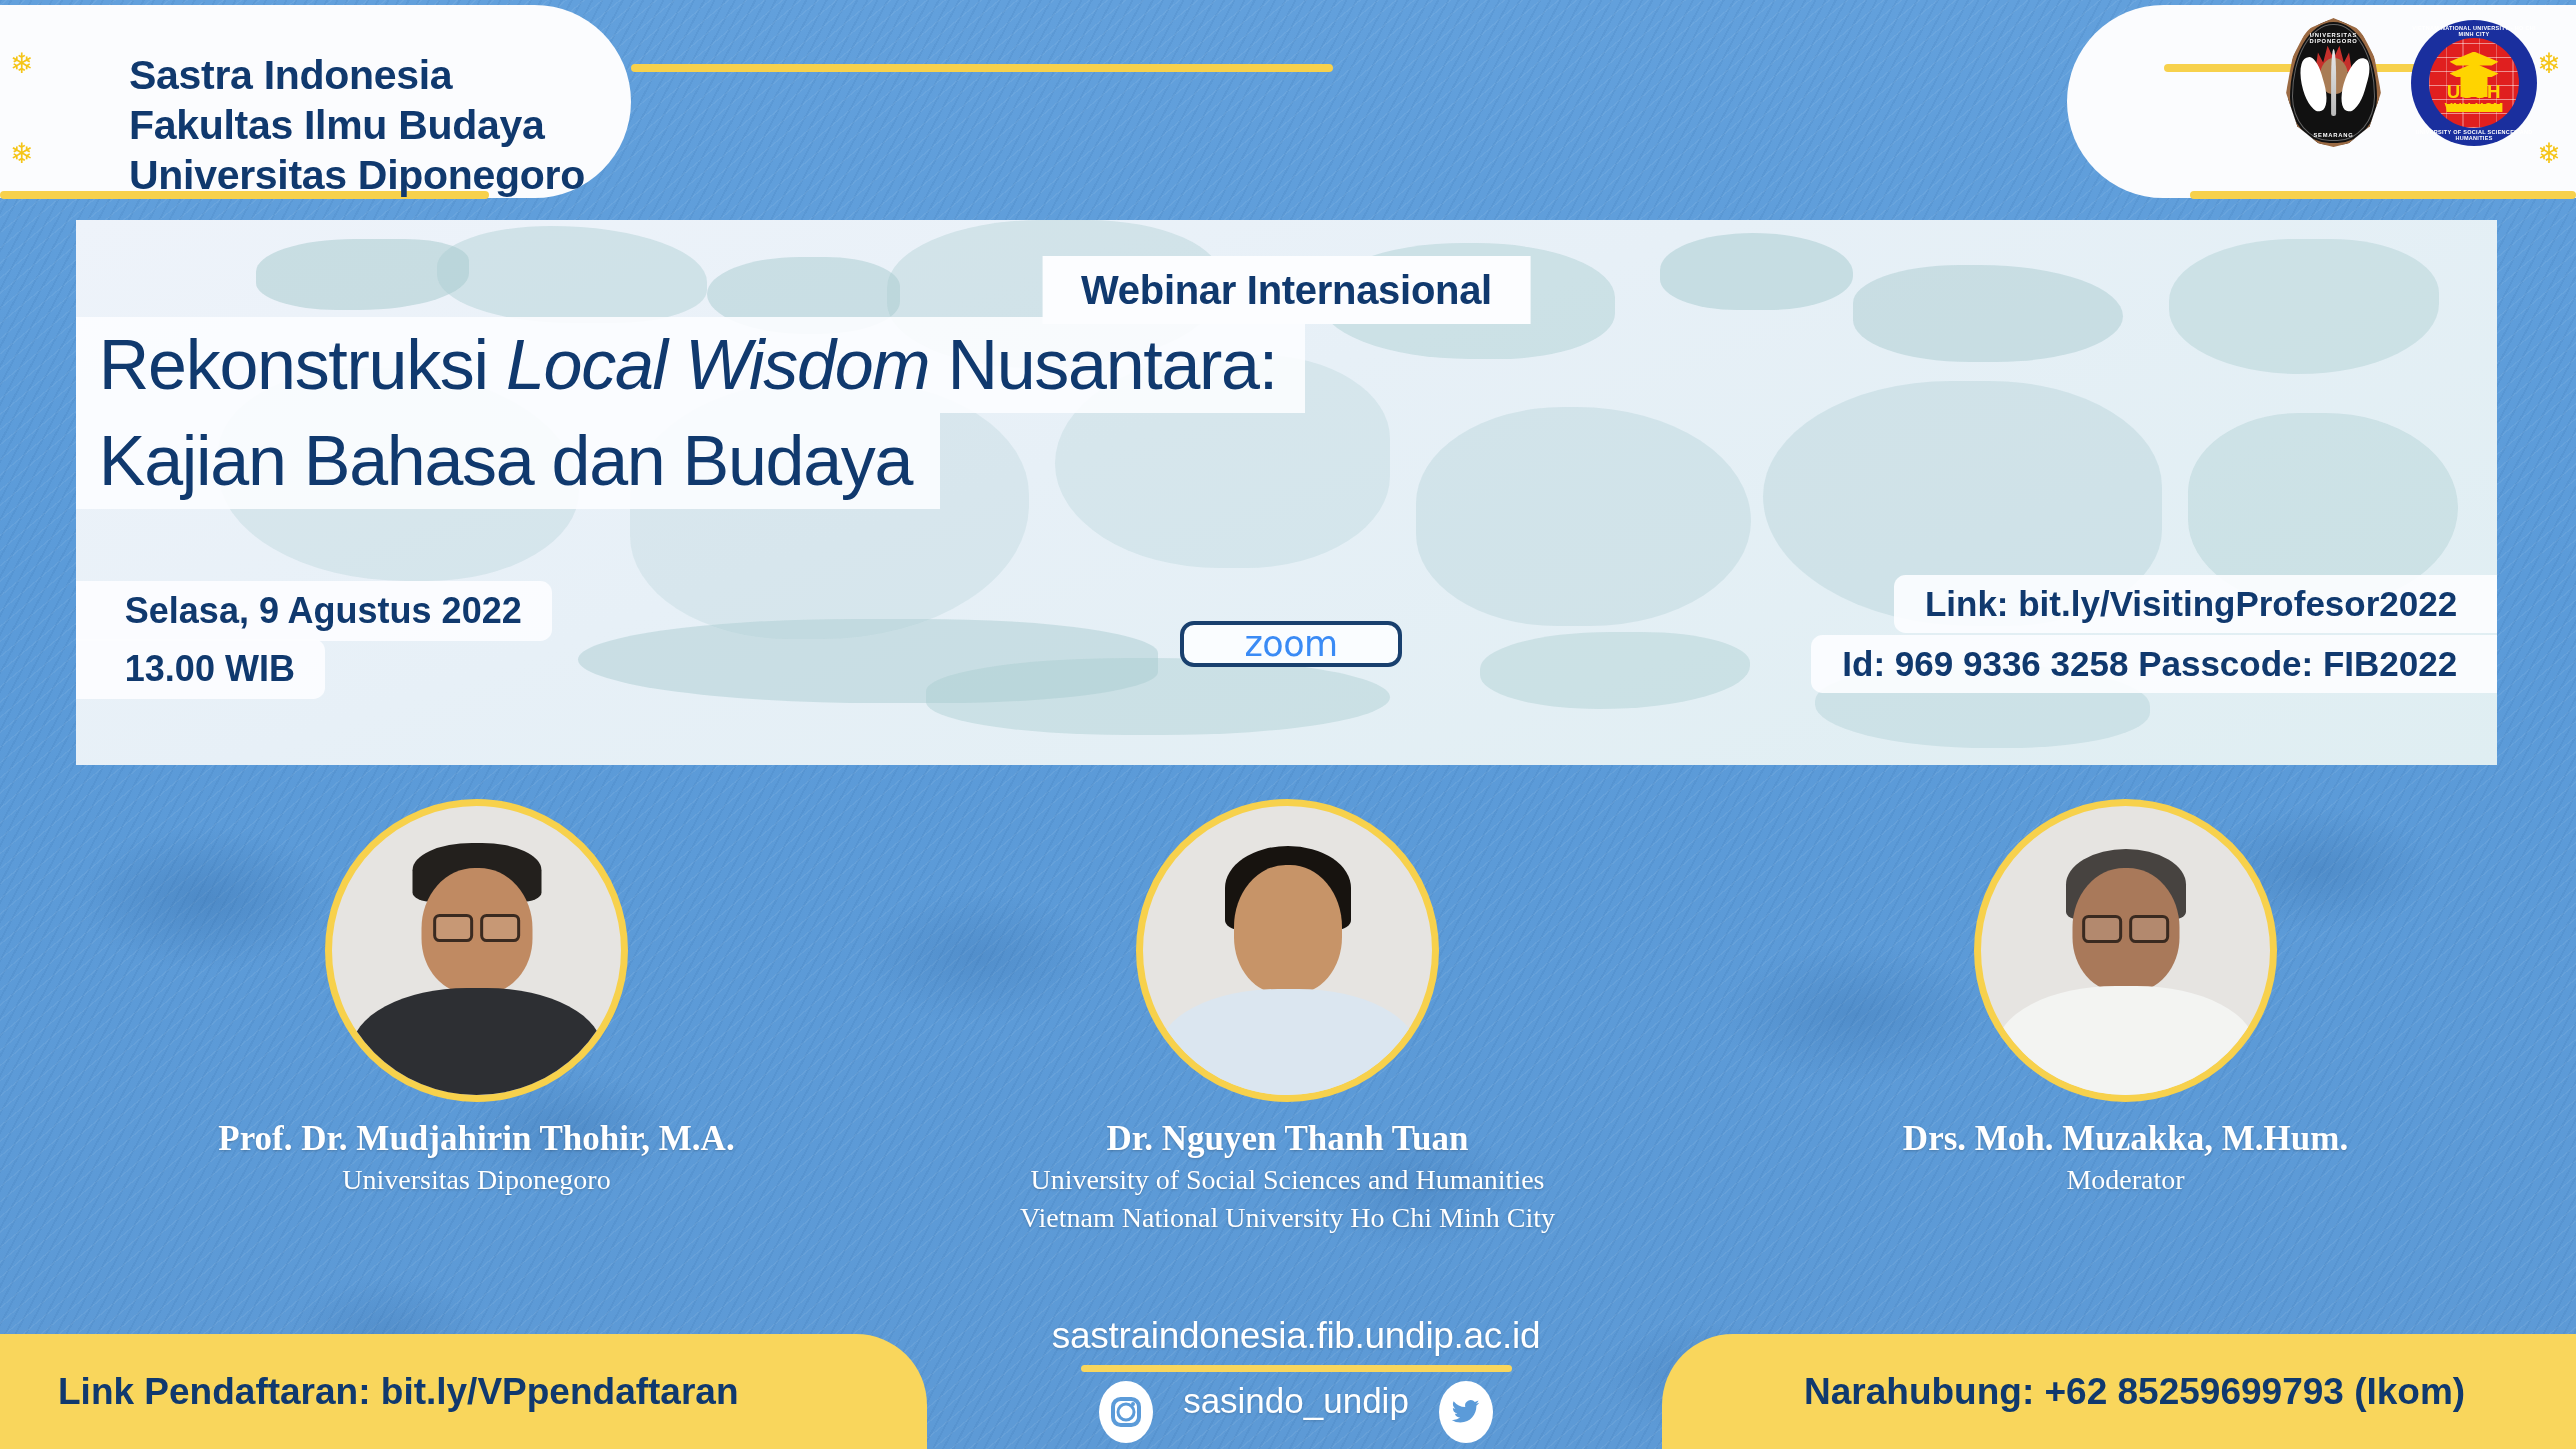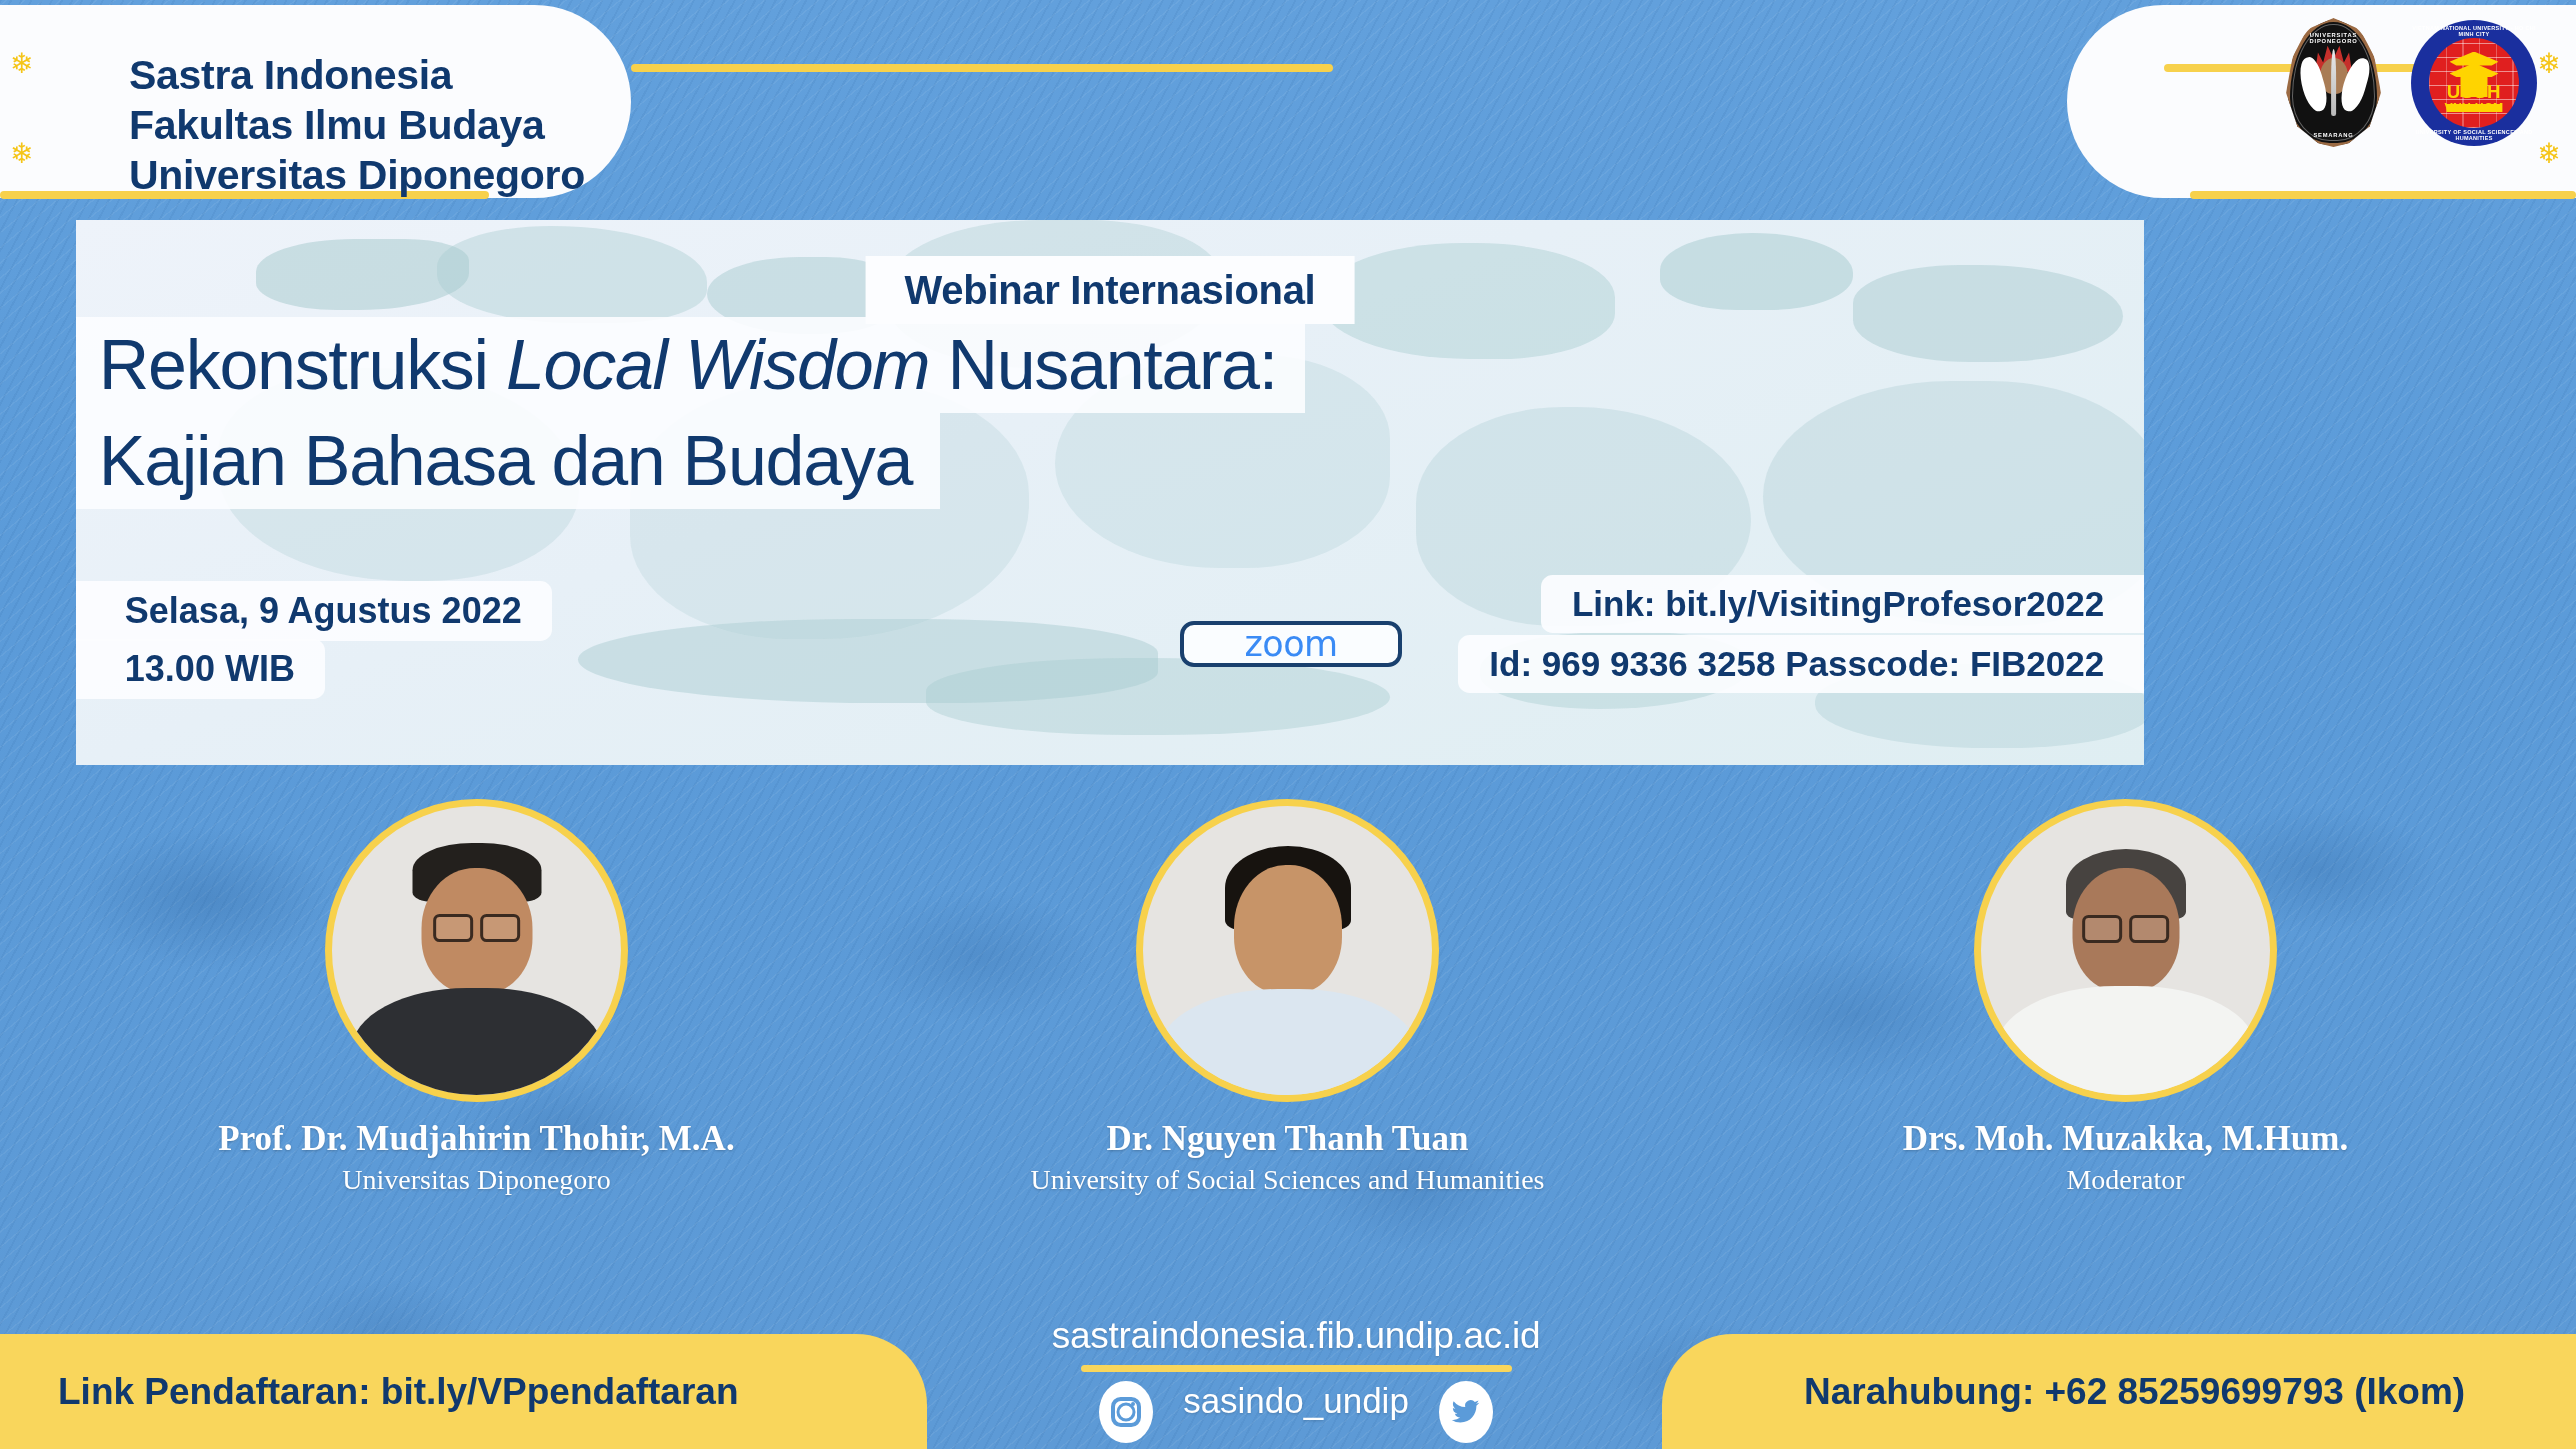--- a/index.html
+++ b/index.html
@@ -138,21 +138,21 @@
 
   
   .motif { position:absolute; width:28px; height:28px; z-index:7; color:#f5c518; font-size:28px; line-height:28px; text-align:center; }
 
   
   .rule-y { position:absolute; height:8.4px; background:#f7d14c; border-radius:5.2px; z-index:5; }
 
   
   .main-card {
     position:absolute; left:76px; top:220px;
-    width:2068px; height:545px;
+    width:2421px; height:545px;
     background:linear-gradient(160deg,#eef3fa 0%,#e7f0f7 42%,#dfeef2 100%);
     z-index:3;
     overflow:hidden;
   }
   .map-layer { position:absolute; inset:0; opacity:.85; }
   .isle { position:absolute; background:#9ec5c9; }
 
   .webinar-chip {
     position:absolute; left:50%; transform:translateX(-50%); top:36px;
     background:#fcfdff; padding:11.6px 39px;
@@ -364,20 +364,21 @@
   </div>
 
   <div class="speaker" style="left:972px; top:799px; width:631px;">
     <div class="photo-ring">
       <div class="ph-hair" style="top:40px;  width:126px; height:84px; background:#17130f;"></div>
       <div class="ph-head" style="top:59px;  width:108px; height:129px; background:#c79468;"></div>
       <div class="ph-body" style="top:183px; width:258px; height:135px; background:#dbe6f0;"></div>
     </div>
     <div class="sp-name">Dr. Nguyen Thanh Tuan</div>
     <div class="sp-aff">University of Social Sciences and Humanities</div>
+    <div class="sp-aff">Vietnam National University Ho Chi Minh City</div>
   </div>
 
   <div class="speaker" style="left:1810px; top:799px; width:631px;">
     <div class="photo-ring">
       <div class="ph-hair" style="top:43px;  width:120px; height:71px; background:#474340;"></div>
       <div class="ph-head" style="top:62px;  width:107px; height:124px; background:#a9795a;"></div>
       <div class="ph-glass" style="top:109px;">
           <i></i>
           <i></i>
         </div>

